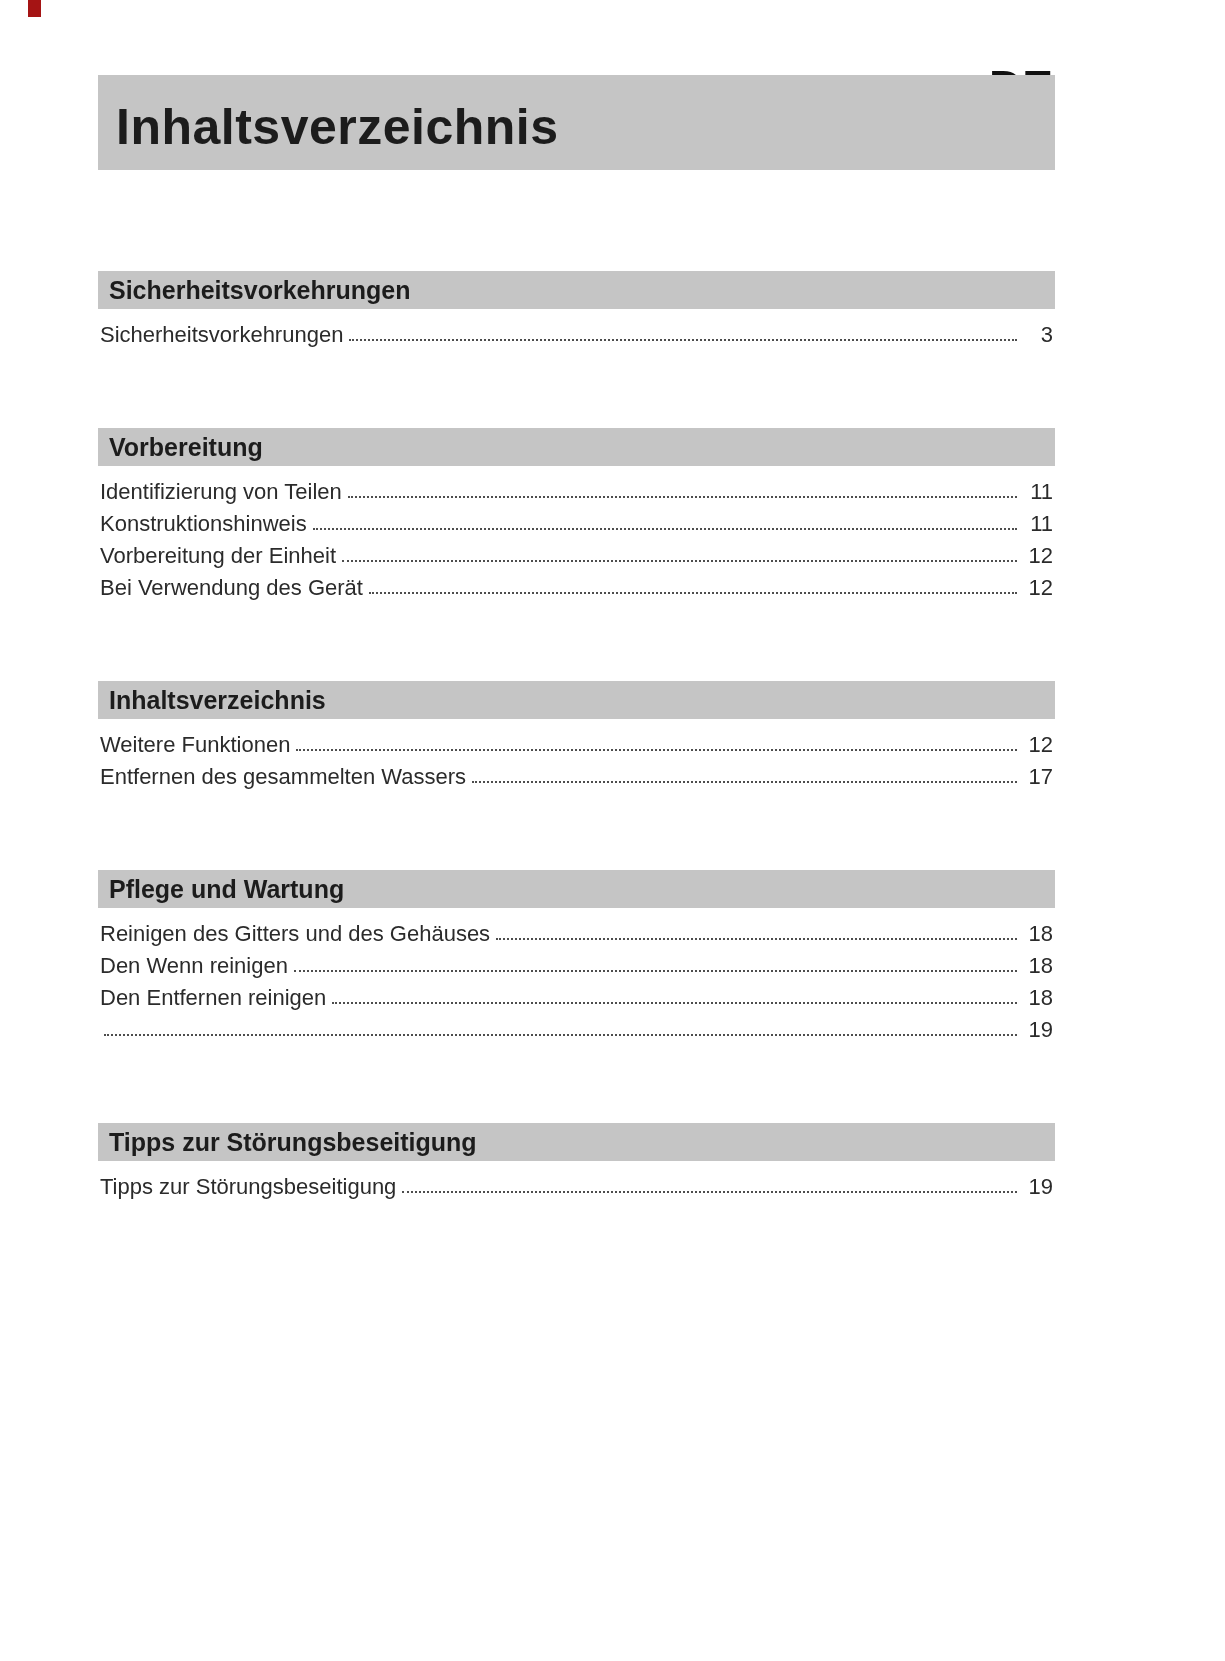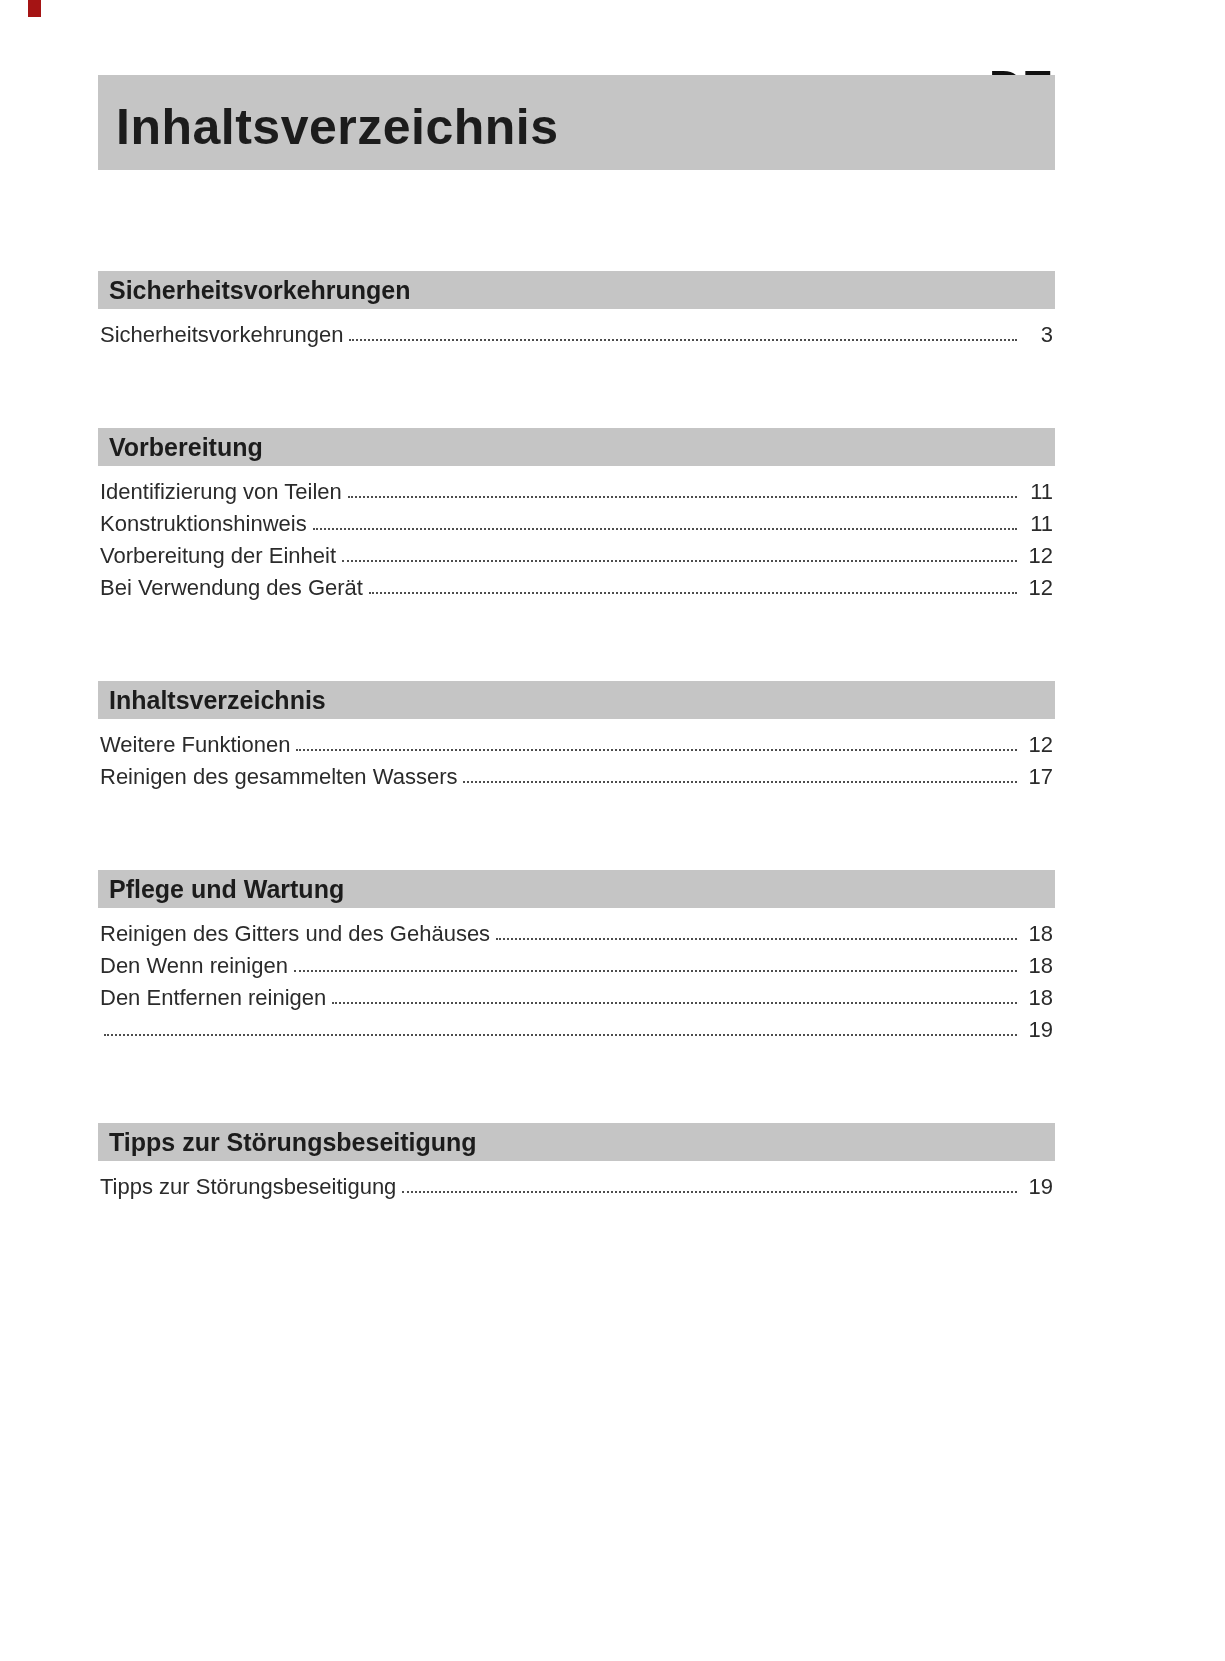--- a/index.html
+++ b/index.html
@@ -153,21 +153,21 @@
         </section>
         <section class="toc-section">
           <div class="section-band">Inhaltsverzeichnis</div>
           <div class="toc-entries">
             <div class="toc-row">
               <span class="toc-title">Weitere Funktionen</span>
               <span class="toc-leader"></span>
               <span class="toc-page">12</span>
             </div>
             <div class="toc-row">
-              <span class="toc-title">Reinigen des gesammelten Wassers</span>
+              <span class="toc-title">Entfernen des gesammelten Wassers</span>
               <span class="toc-leader"></span>
               <span class="toc-page">17</span>
             </div>
           </div>
         </section>
         <section class="toc-section">
           <div class="section-band">Pflege und Wartung</div>
           <div class="toc-entries">
             <div class="toc-row">
               <span class="toc-title">Reinigen des Gitters und des Gehäuses</span>

